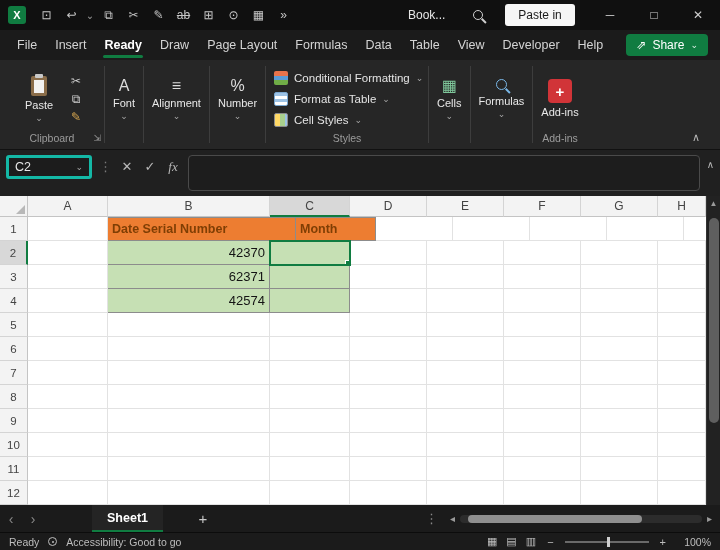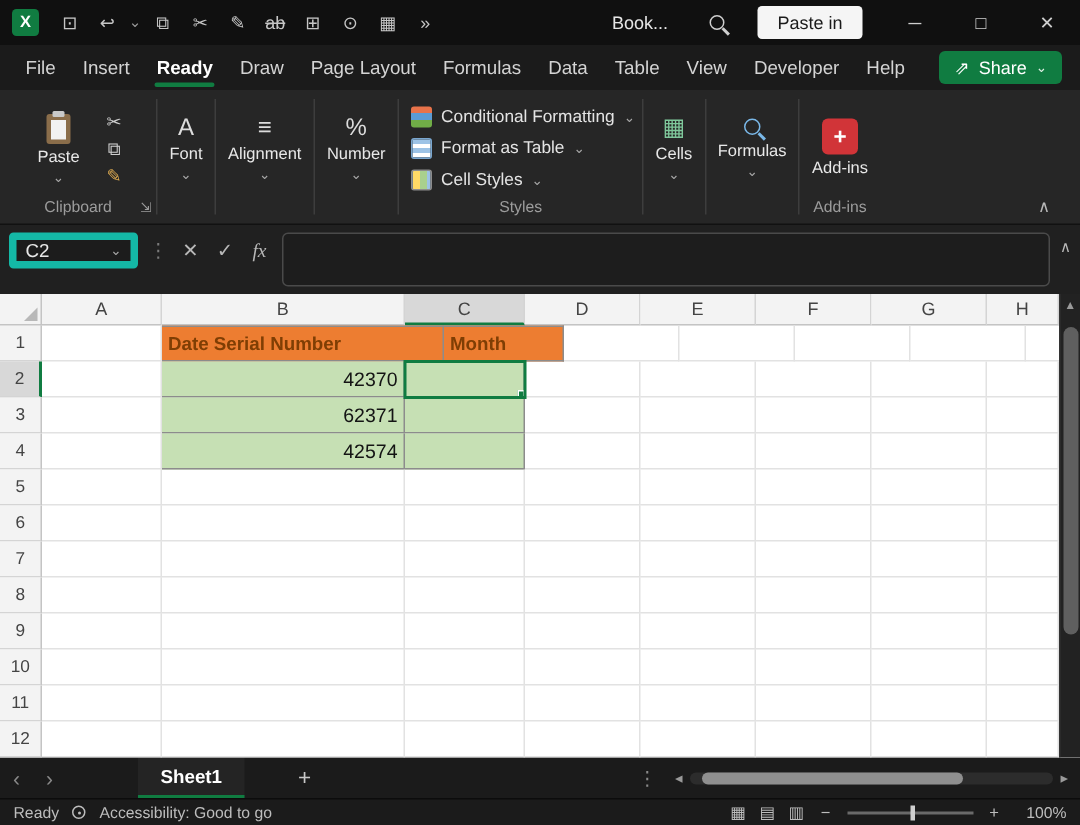--- a/index.html
+++ b/index.html
@@ -62,21 +62,21 @@
   .sb-ic-2 { background:repeating-linear-gradient(90deg,#ffd966 0 5px,#a9d08e 5px 10px,#9dc3e6 10px 14px); border:1px solid #8c8c8c; }
   .cells-glyph { color:#7fc79b; }
   .mag2 { width:11px; height:11px; border:1.5px solid #7ab8e8; border-radius:50%; position:relative; margin-bottom:2px; }
   .mag2::after { content:''; position:absolute; width:6px; height:1.5px; background:#7ab8e8; transform:rotate(45deg); right:-5px; bottom:-2px; }
   .addins-ic { width:24px; height:24px; background:var(--addins-red,#D13438); border-radius:4px; color:#fff;
                font-size:15px; font-weight:bold; display:flex; align-items:center; justify-content:center; }
   .ribbon-collapse { position:absolute; right:20px; bottom:5px; color:#b8b8b8; font-size:11px; }
 
   
   .fbar { height:46px; background:#202020; display:flex; align-items:flex-start; padding:5px 6px 5px 6px; gap:7px; flex:none; }
-  .namebox { width:86px; height:24px; background:#1c1c1c; border:5px solid #14b8a6; border-radius:3px;
+  .namebox { width:86px; height:24px; background:#1c1c1c; border:3px solid #14b8a6; border-radius:3px;
              display:flex; align-items:center; color:#e8e8e8; font-size:12.5px; padding:0 6px; justify-content:space-between; }
   .fdots { color:#7a7a7a; font-size:13px; margin-top:4px; }
   .fx-btn { color:#b8b8b8; font-size:13px; margin-top:4px; width:16px; text-align:center; }
   .fx-btn.fx { font-style:italic; font-family:"Liberation Serif",serif; }
   .finput { flex:1; height:36px; background:#1d1d1d; border:1px solid #4a4a4a; border-radius:4px;
             color:#e8e8e8; font-size:12.5px; padding:3px 6px; }
   .fcollapse { color:#b8b8b8; font-size:10px; margin-top:4px; }
 
   
   .grid { position:relative; height:309px; background:#fff; flex:none; overflow:hidden; }

